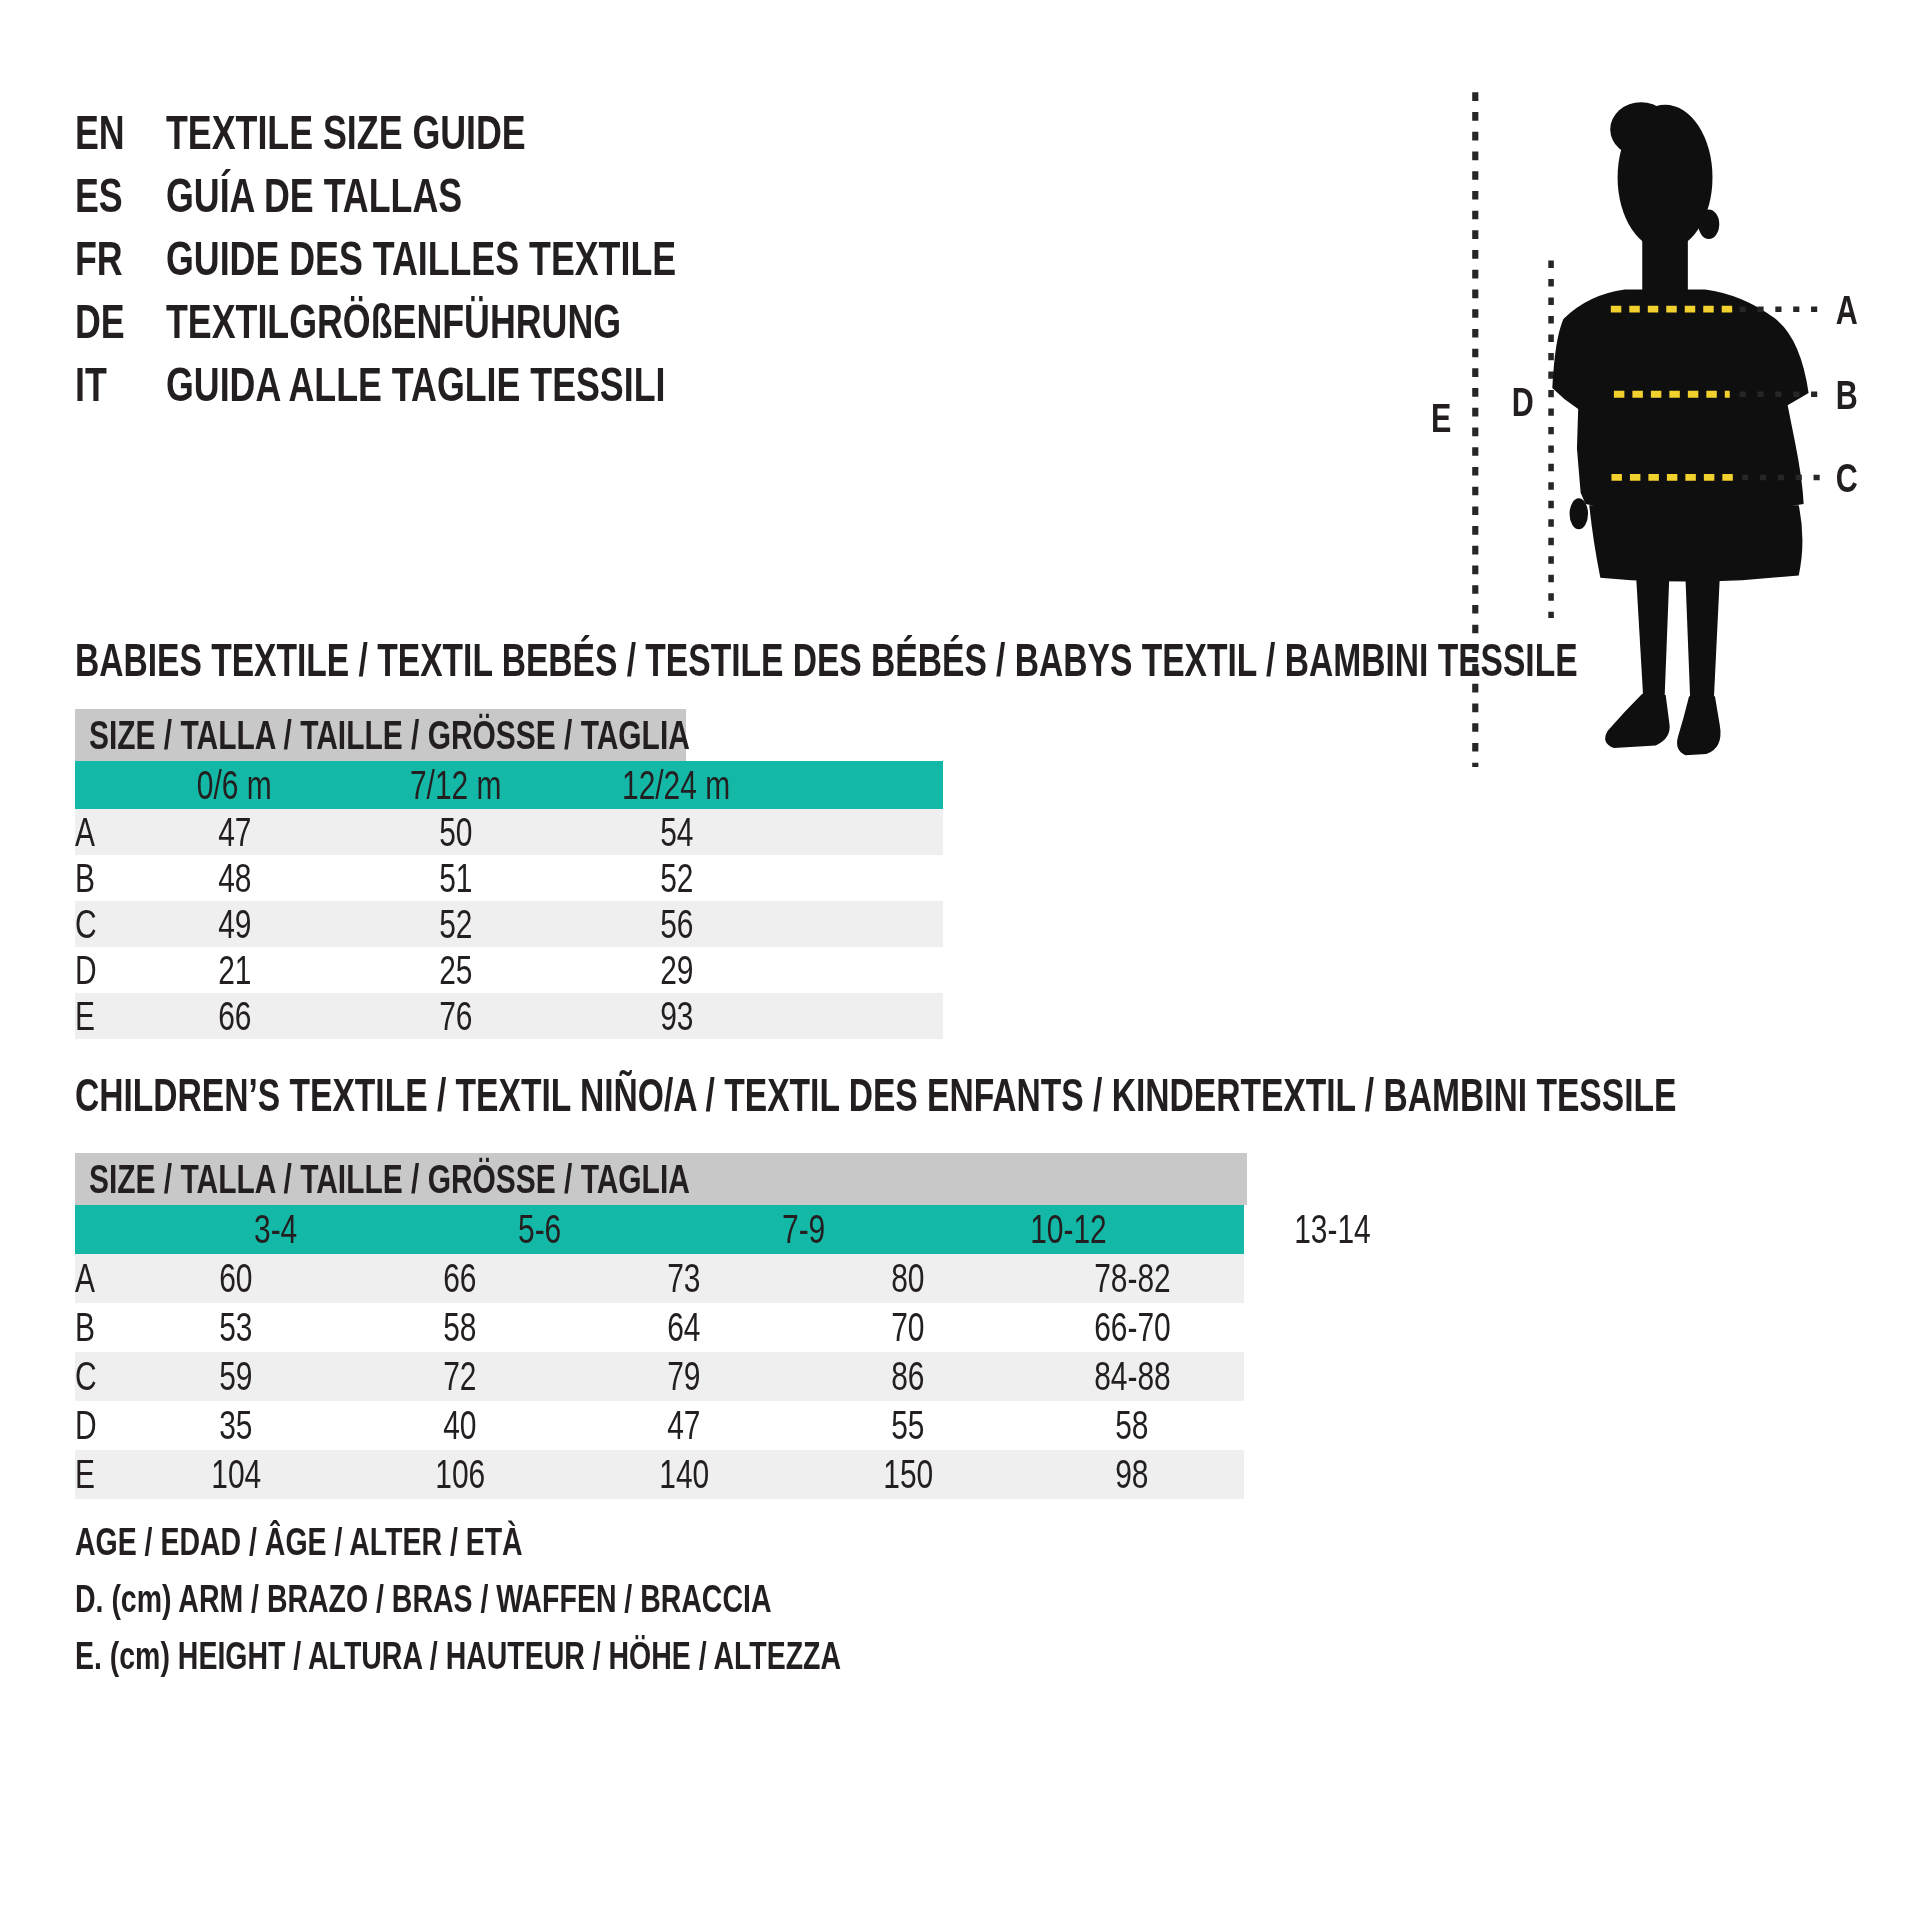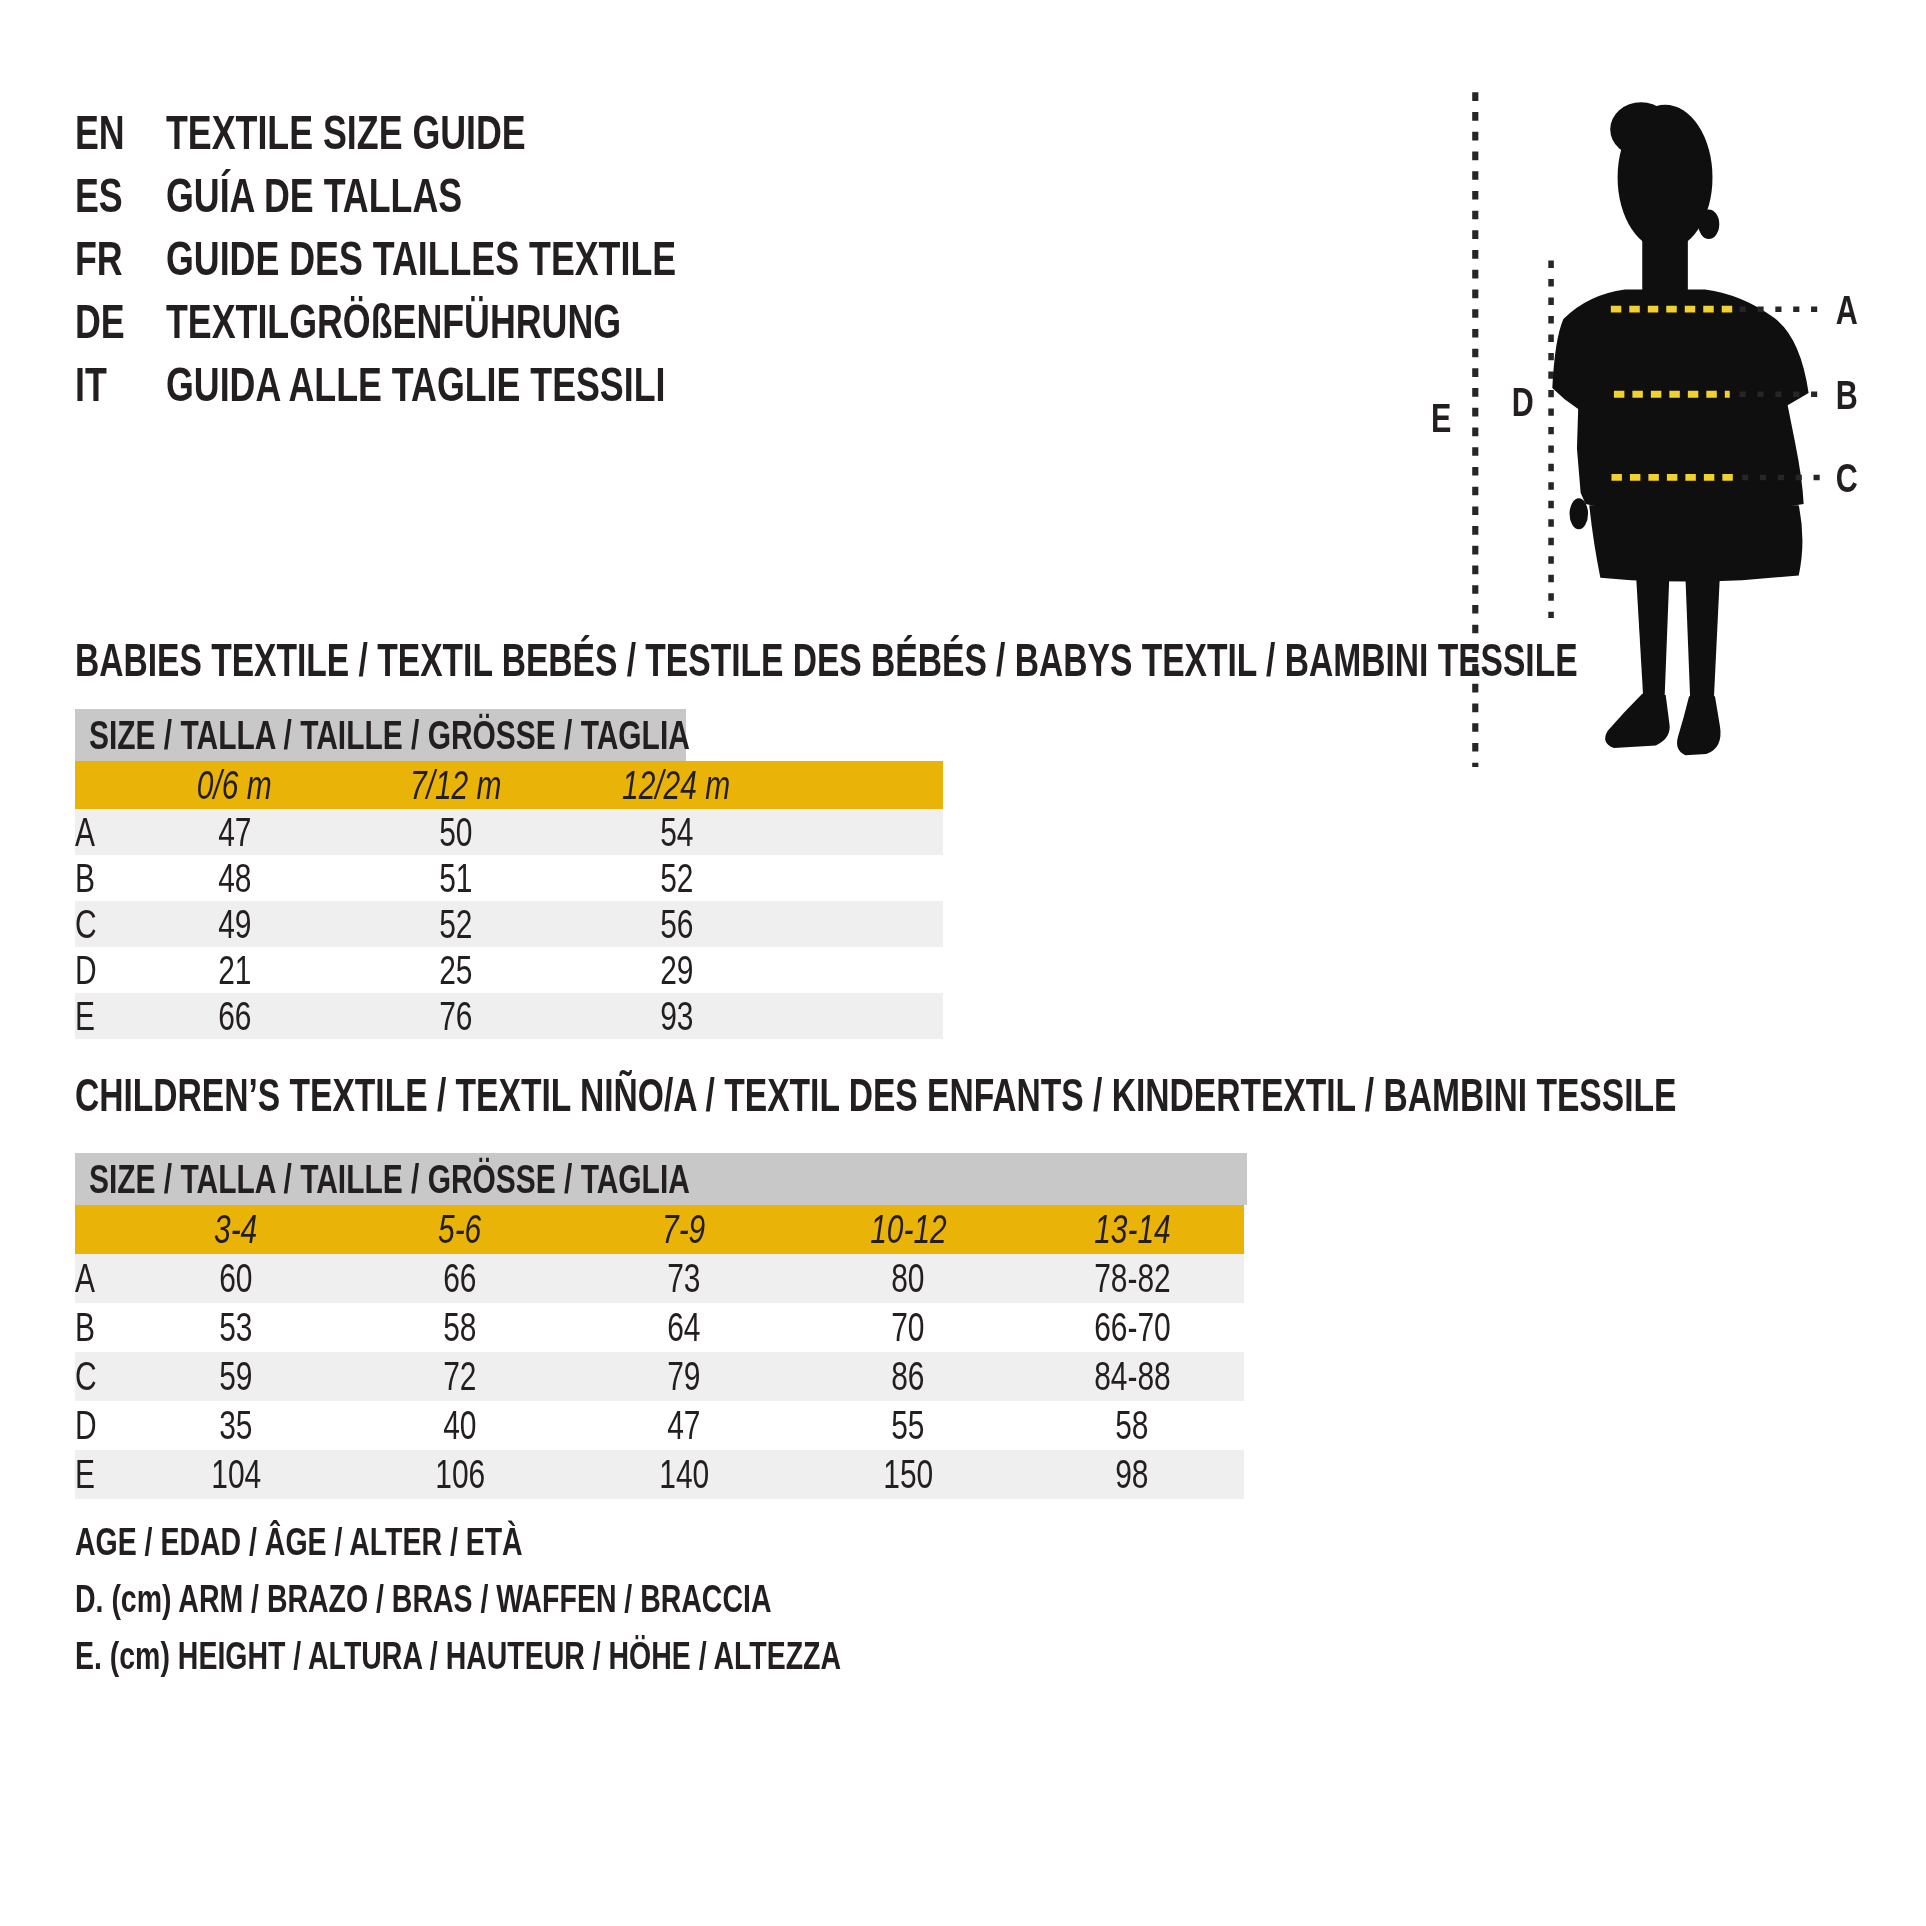--- a/index.html
+++ b/index.html
@@ -25,23 +25,23 @@
   
   .size-table{position:absolute;left:75px;}
   #babies-table{top:709px;width:1177px;}
   #children-table{top:1153px;width:1177px;}
   .size-bar{background:#c8c8c8;height:52px;display:flex;align-items:center;padding-left:14px;font-size:41px;font-weight:bold;}
   #babies-table .size-bar{width:597px;}
   #children-table .size-bar{width:1158px;}
   .trow{display:grid;align-items:center;font-size:41px;}
   #babies-table .trow{grid-template-columns:49px 221px 221px 221px;height:46px;width:868px;}
   #children-table .trow{grid-template-columns:49px 224px 224px 224px 224px 224px;height:49px;width:1169px;}
-  .trow.thead{background:#eab308;font-style:italic;}
+  .trow.thead{background:#14b8a6;}
   #babies-table .trow.thead{height:48px;}
-  #children-table .trow.thead{height:49px;}
+  #children-table .trow.thead{height:49px;gap:40px;}
   .trow.stripe{background:#f0efef;}
   .cell{display:flex;justify-content:center;align-items:center;overflow:visible;}
   .cell.rowlabel{justify-content:flex-start;}
 
   
   #legend{position:absolute;left:75px;top:1513px;}
   .legend-line{height:57px;display:flex;align-items:center;font-size:39px;font-weight:bold;}
 </style>
 </head>
 <body>

